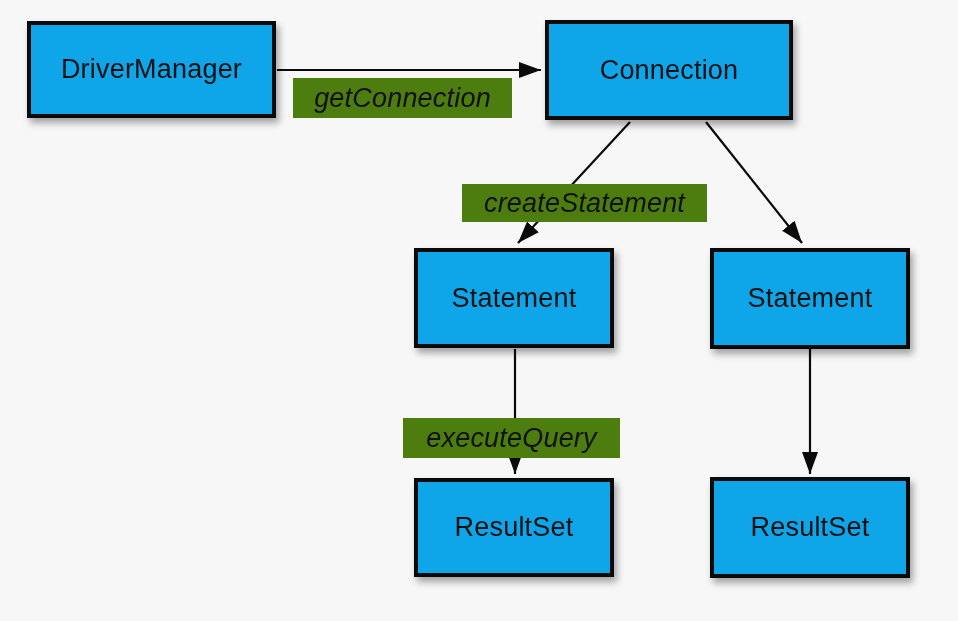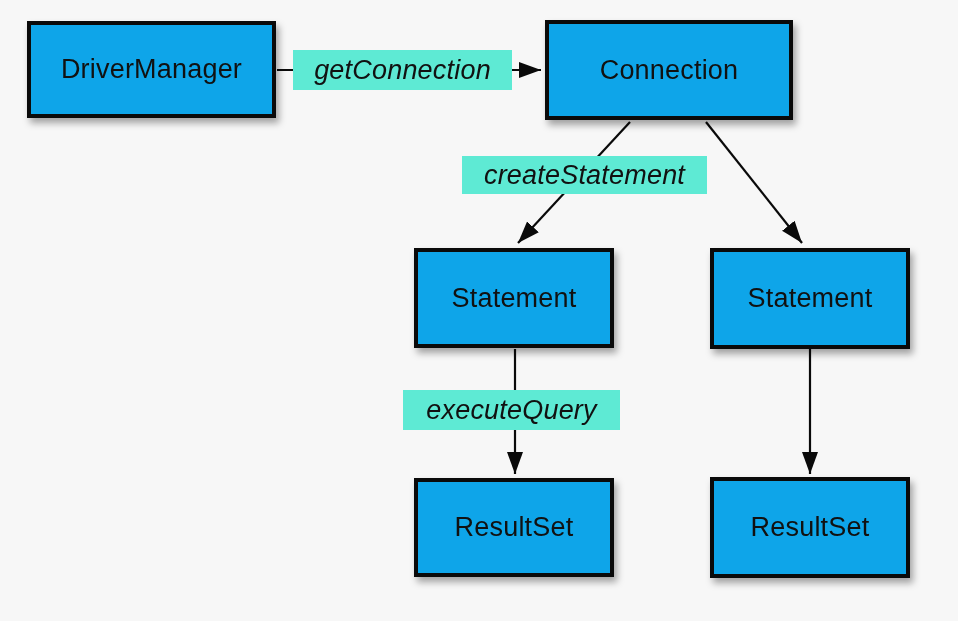--- a/index.html
+++ b/index.html
@@ -38,29 +38,30 @@
   }
   .node-drivermanager { left: 27px;  top: 21px;  width: 249px; height: 97px;  }
   .node-connection    { left: 545px; top: 20px;  width: 248px; height: 100px; text-align: right; }
   .node-statement-l   { left: 414px; top: 248px; width: 200px; height: 100px; }
   .node-statement-r   { left: 710px; top: 248px; width: 200px; height: 101px; }
   .node-resultset-l   { left: 414px; top: 478px; width: 200px; height: 99px;  }
   .node-resultset-r   { left: 710px; top: 477px; width: 200px; height: 101px; }
   .edge-label {
     position: absolute;
     box-sizing: border-box;
-    background: #5eead4;
+    background: #4d7c0f;
     color: #111111;
     font-size: 27px;
     font-style: italic;
     display: flex;
     align-items: center;
     justify-content: center;
     letter-spacing: 0.2px;
     white-space: nowrap;
+    margin-top: 28px;
   }
   .label-getconnection   { left: 293px; top: 50px;  width: 219px; height: 40px; }
   .label-createstatement { left: 462px; top: 156px; width: 245px; height: 38px; }
   .label-executequery    { left: 403px; top: 390px; width: 217px; height: 40px; }
 </style>
 </head>
 <body>
 
 <div class="stage">
 

